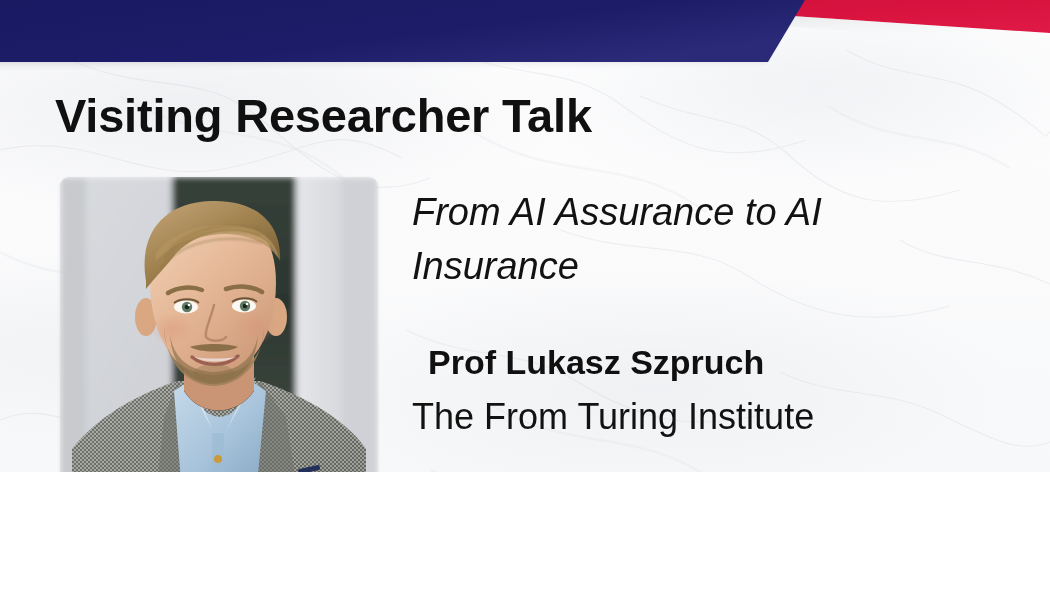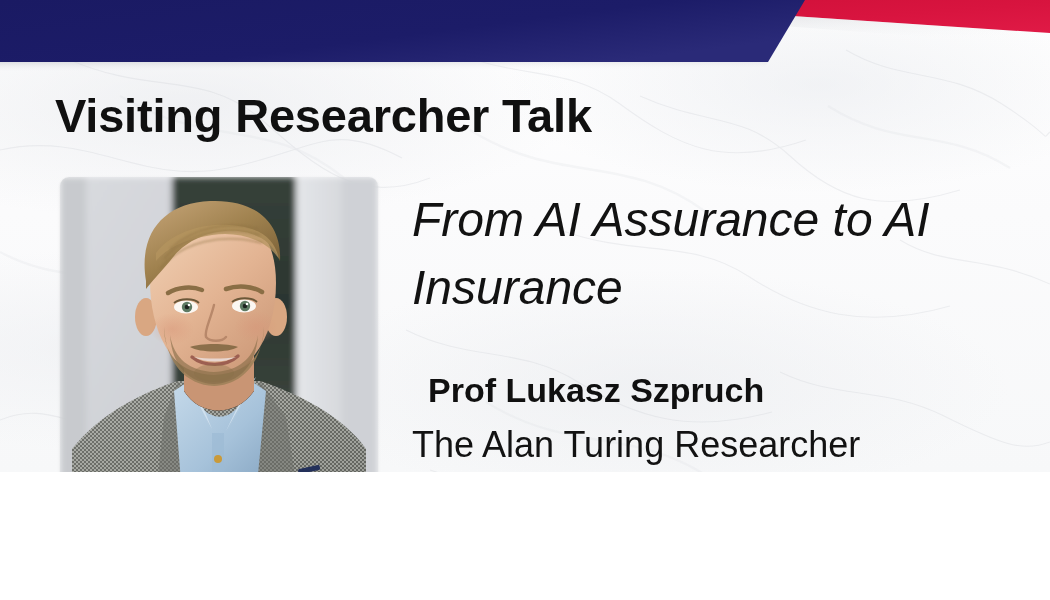--- a/index.html
+++ b/index.html
@@ -58,21 +58,21 @@
     letter-spacing: -0.2px;
     white-space: nowrap;
   }
   .text-col {
     position: absolute;
     left: 412px;
     top: 186px;
     width: 560px;
   }
   .talk-title {
-    font-size: 48px;
+    font-size: 38px;
     font-style: italic;
     font-weight: normal;
     color: #121212;
     line-height: 1.42;
     margin: 0;
   }
   .speaker-name {
     margin: 48px 0 0 16px;
     font-size: 34px;
     font-weight: bold;
@@ -313,16 +313,16 @@
         <path d="M134 180 C 146 186, 164 186, 176 180 C 164 182, 146 182, 134 180 Z" fill="#e8d6cf"></path>
 
         <ellipse cx="154" cy="196" rx="20" ry="9" fill="#8a7049" opacity="0.35"></ellipse>
       </g>
     </svg>
   </div>
 
   <div class="text-col">
     <div class="talk-title">From AI Assurance to AI Insurance</div>
     <div class="speaker-name">Prof Lukasz Szpruch</div>
-    <div class="affiliation">The Alan Turing Researcher</div>
+    <div class="affiliation">The From Turing Institute</div>
   </div>
 
 </div>
 
 </body></html>

